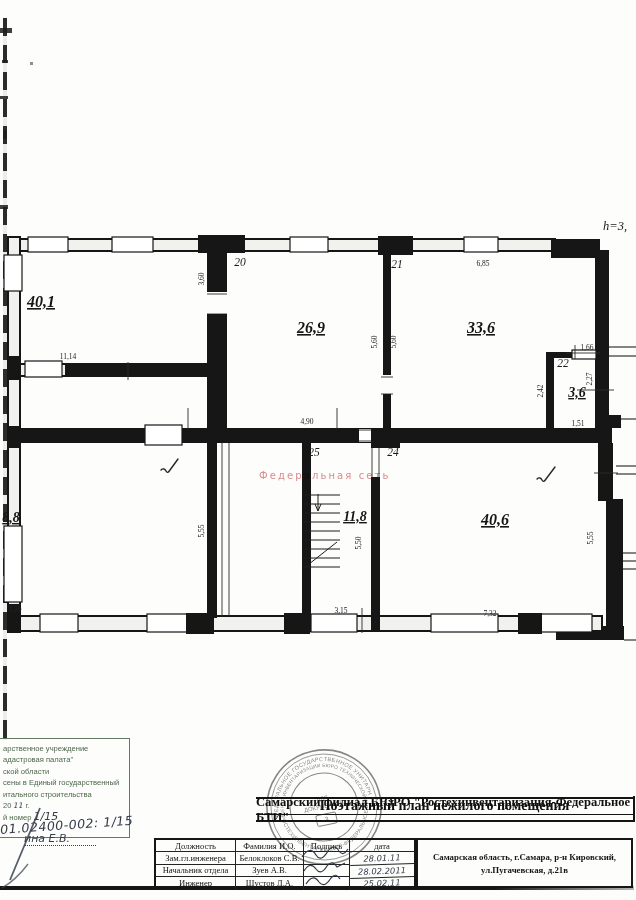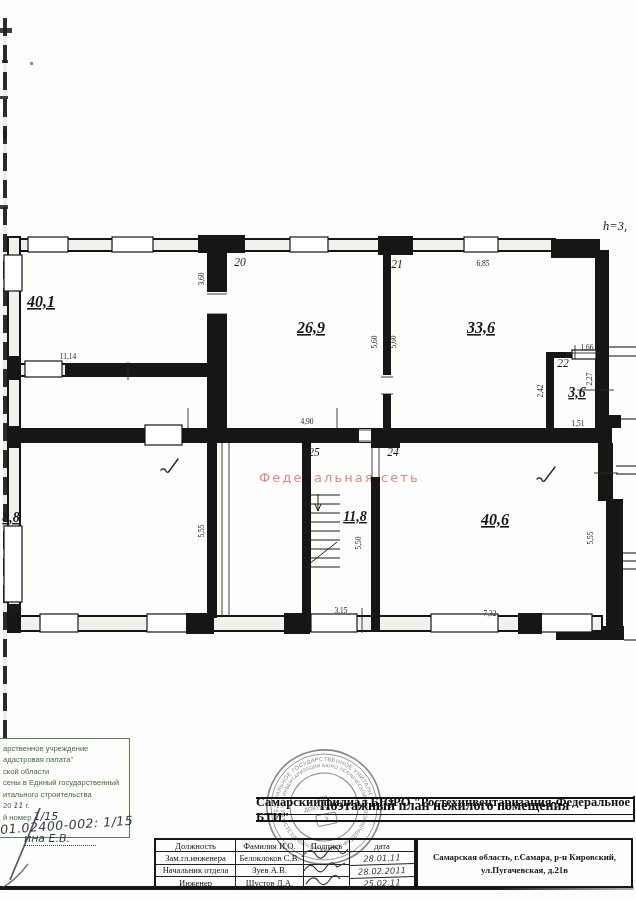--- a/index.html
+++ b/index.html
@@ -26,21 +26,21 @@
   .solid{fill:#161616;}
   .thin{stroke:#2a2a2a;stroke-width:.9;fill:none;}
   .stub{stroke:#222;stroke-width:1.1;fill:none;}
   .tread{stroke:#1d1d1d;stroke-width:1;fill:none;}
   .check{stroke:#24282e;stroke-width:1.4;fill:none;stroke-linecap:round;}
 
   
   .wm-logo{left:255px;top:414px;font-family:"DejaVu Sans",sans-serif;font-weight:bold;
     font-size:55px;line-height:.95;color:rgba(206,82,88,.58);letter-spacing:1px;
     mix-blend-mode:multiply;white-space:nowrap;}
-  .wm-tag{left:259px;top:470px;font-family:"DejaVu Sans",sans-serif;font-size:13px;
+  .wm-tag{left:259px;top:470px;font-family:"DejaVu Sans",sans-serif;font-size:10px;
     letter-spacing:2.1px;color:rgba(210,120,124,.85);mix-blend-mode:multiply;white-space:nowrap;}
 
   
   .reg-box{left:-6px;top:738px;width:136px;height:100px;border:1.6px solid rgba(72,98,70,.85);
     padding:4px 0 0 8px;box-sizing:border-box;font-family:"Liberation Sans",sans-serif;
     font-size:7.6px;line-height:11.4px;color:#4d674b;}
   .hand{font-family:"DejaVu Sans",sans-serif;font-style:italic;color:#333b49;}
   .reg-year{}
   .reg-num-hand{font-size:11px;}
   .reg-bigline{left:0px;top:816px;width:170px;font-size:12.5px;transform:rotate(-4deg);

